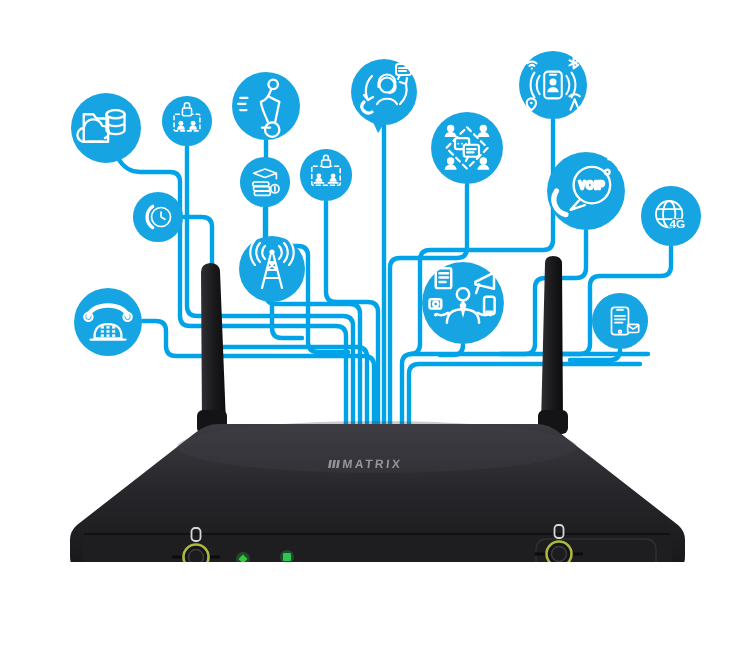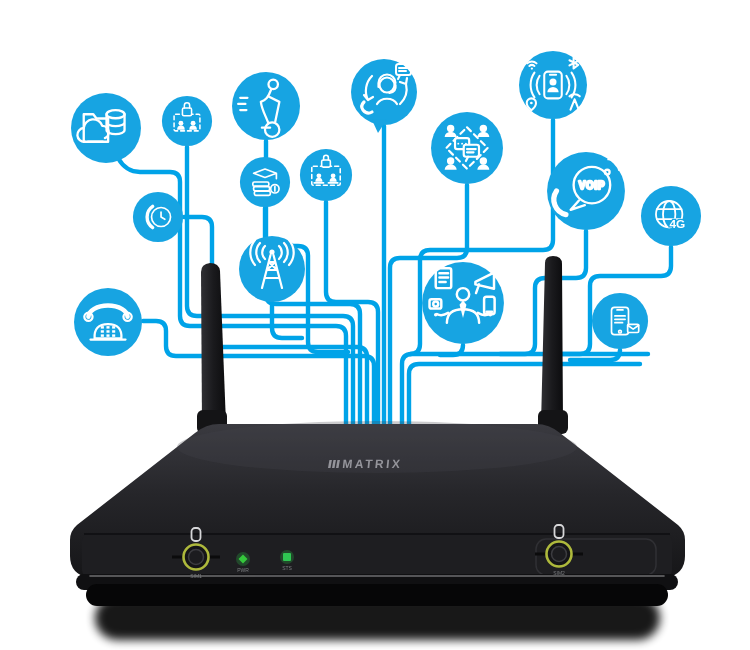--- a/index.html
+++ b/index.html
@@ -1,16 +1,16 @@
 <!DOCTYPE html>
 <html style="--bg: #FFFFFF; --accent: #17A4E2; --line: #00A3E8; --glyph: #FFFFFF;"><head>
 <meta charset="utf-8">
 <style>
   html,body{margin:0;padding:0;background:#fff;}
-  .canvas{position:relative;width:750px;height:650px;background:var(--bg,#fff);overflow:hidden;font-family:"Liberation Sans",sans-serif;}
+  .canvas{position:relative;width:750px;height:562px;background:var(--bg,#fff);overflow:hidden;font-family:"Liberation Sans",sans-serif;}
   .canvas svg{position:absolute;inset:0;display:block;}
   .cir{fill:var(--accent,#17A4E2);}
   .g{stroke:var(--glyph,#fff);stroke-width:2.2;fill:none;stroke-linecap:round;stroke-linejoin:round;}
   .g2{stroke:var(--glyph,#fff);stroke-width:2;fill:none;stroke-linecap:round;stroke-linejoin:round;}
   .thick{stroke-width:4.4;}
   .gf{fill:var(--glyph,#fff);stroke:none;}
   .gfa{fill:var(--accent,#17A4E2);stroke:var(--glyph,#fff);stroke-width:2;stroke-linejoin:round;}
   .dash{stroke-dasharray:5 4;}
   .ln{stroke:var(--line,#00A3E8);stroke-width:4.4;fill:none;stroke-linecap:round;stroke-linejoin:round;}
   text{font-family:"Liberation Sans",sans-serif;}

